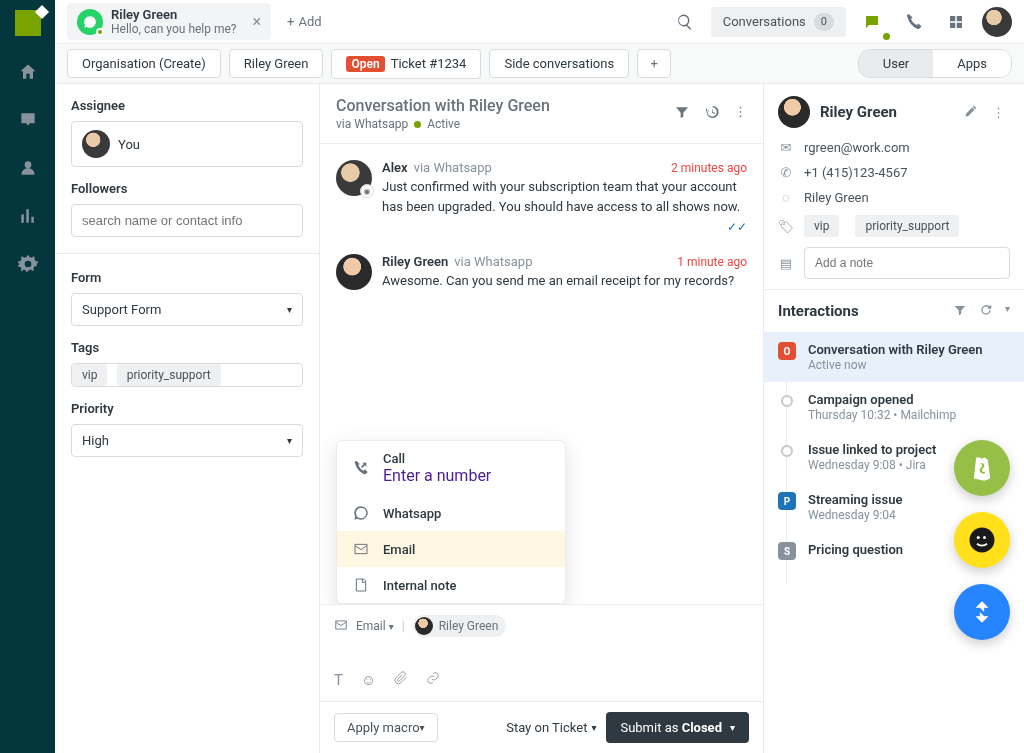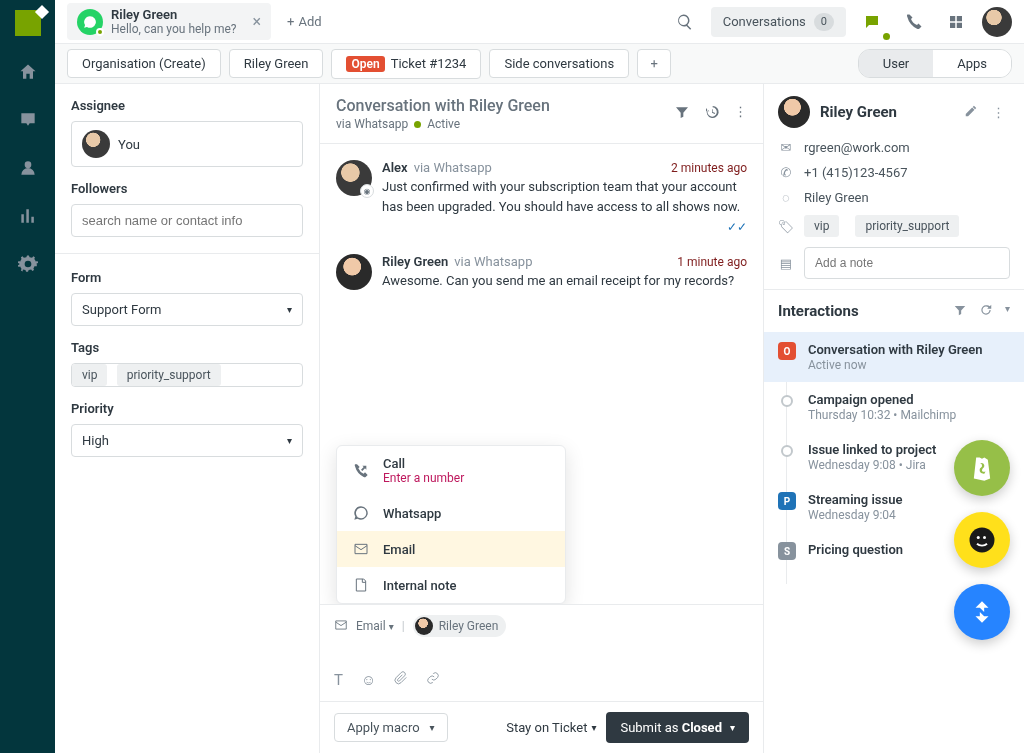--- a/index.html
+++ b/index.html
@@ -55,38 +55,38 @@
 .hdr-icons { display:flex; gap:14px; color:#68737d;}
 .hdr-icons span { cursor:pointer;}
 .messages { flex:1; overflow:auto; padding:16px 16px 8px; position:relative;}
 .msg { display:flex; gap:10px; margin-bottom:20px; position:relative;}
 .msg-av { width:36px; height:36px; border-radius:50%; background:#777 center/cover; position:relative; flex-shrink:0;}
 .msg-av .badge { position:absolute; bottom:-2px; right:-2px; width:14px; height:14px; background:#fff; border:1px solid #d8dcde; border-radius:50%; font-size:8px; display:flex; align-items:center; justify-content:center; color:#68737d;}
 .msg-body { flex:1; }
 .msg-head { display:flex; align-items:baseline; gap:6px; margin-bottom:2px;}
 .msg-name { font-weight:600; color:#2f3941;}
 .msg-via { color:#87929d; font-size:13px;}
-.msg-time { margin-left:auto; color:#7f1d1d; font-size:12px;}
+.msg-time { margin-left:auto; color:#ef4444; font-size:12px;}
 .msg-text { color:#2f3941; font-size:13px; line-height:1.5;}
 .checks { text-align:right; color:#1f73b7; font-size:12px; margin-top:4px;}
 
 .reply-menu { position:absolute; left:16px; bottom:0px; width:230px; background:#fff; border:1px solid #e9ebed; border-radius:6px; box-shadow:0 6px 20px rgba(0,0,0,.12); overflow:hidden;}
 .reply-item { display:flex; align-items:center; gap:12px; padding:10px 14px; cursor:pointer; color:#2f3941;}
 .reply-item.active { background:#fff7e1;}
 .reply-item .ri-title { font-weight:500;}
-.reply-item .ri-sub { font-size:12px; color:#be185d; display:block;}
+.reply-item .ri-sub { font-size:16px; color:#4c1d95; display:block;}
 .reply-ic { width:20px; color:#68737d; display:flex; justify-content:center;}
 
 .reply-bar { border-top:1px solid #e9ebed; padding:6px 14px 0; }
 .reply-to { display:flex; align-items:center; gap:8px; font-size:12px; color:#68737d; padding:4px 0 10px;}
 .reply-to .chip { display:flex; align-items:center; gap:6px; background:#eef0f1; border-radius:12px; padding:2px 8px 2px 2px;}
 .reply-to .chip .ca { width:18px; height:18px; border-radius:50%; background:#777;}
 .compose-icons { display:flex; gap:18px; color:#87929d; padding:24px 0 12px; font-size:15px;}
 .footer { border-top:1px solid #e9ebed; padding:10px 14px; display:flex; align-items:center; gap:10px;}
-.macro { border:1px solid #d8dcde; border-radius:4px; padding:6px 12px; display:flex; align-items:center; gap:10px; font-size:13px; color:#49545c; cursor:pointer; background:#fff;}
+.macro { border:1px solid #d8dcde; border-radius:4px; padding:6px 12px; display:flex; align-items:center; font-size:13px; color:#49545c; cursor:pointer; background:#fff;}
 .footer .spacer { flex:1;}
 .stay { font-size:13px; color:#2f3941; display:flex; align-items:center; gap:4px; cursor:pointer;}
 .submit { background:#2f3941; color:#fff; border-radius:4px; padding:8px 14px; display:flex; align-items:center; gap:8px; font-size:13px; cursor:pointer;}
 
 .col-right { width:260px; background:#fff; display:flex; flex-direction:column; overflow:auto;}
 .cust-hdr { padding:12px 14px; display:flex; align-items:center; gap:10px;}
 .cust-hdr h3 { font-size:15px; font-weight:700; flex:1;}
 .cust-hdr .hi { color:#87929d; cursor:pointer; width:18px;}
 .cust-rows { padding:0 14px 10px; display:flex; flex-direction:column; gap:10px; font-size:13px; color:#49545c;}
 .crow { display:flex; align-items:center; gap:10px;}

